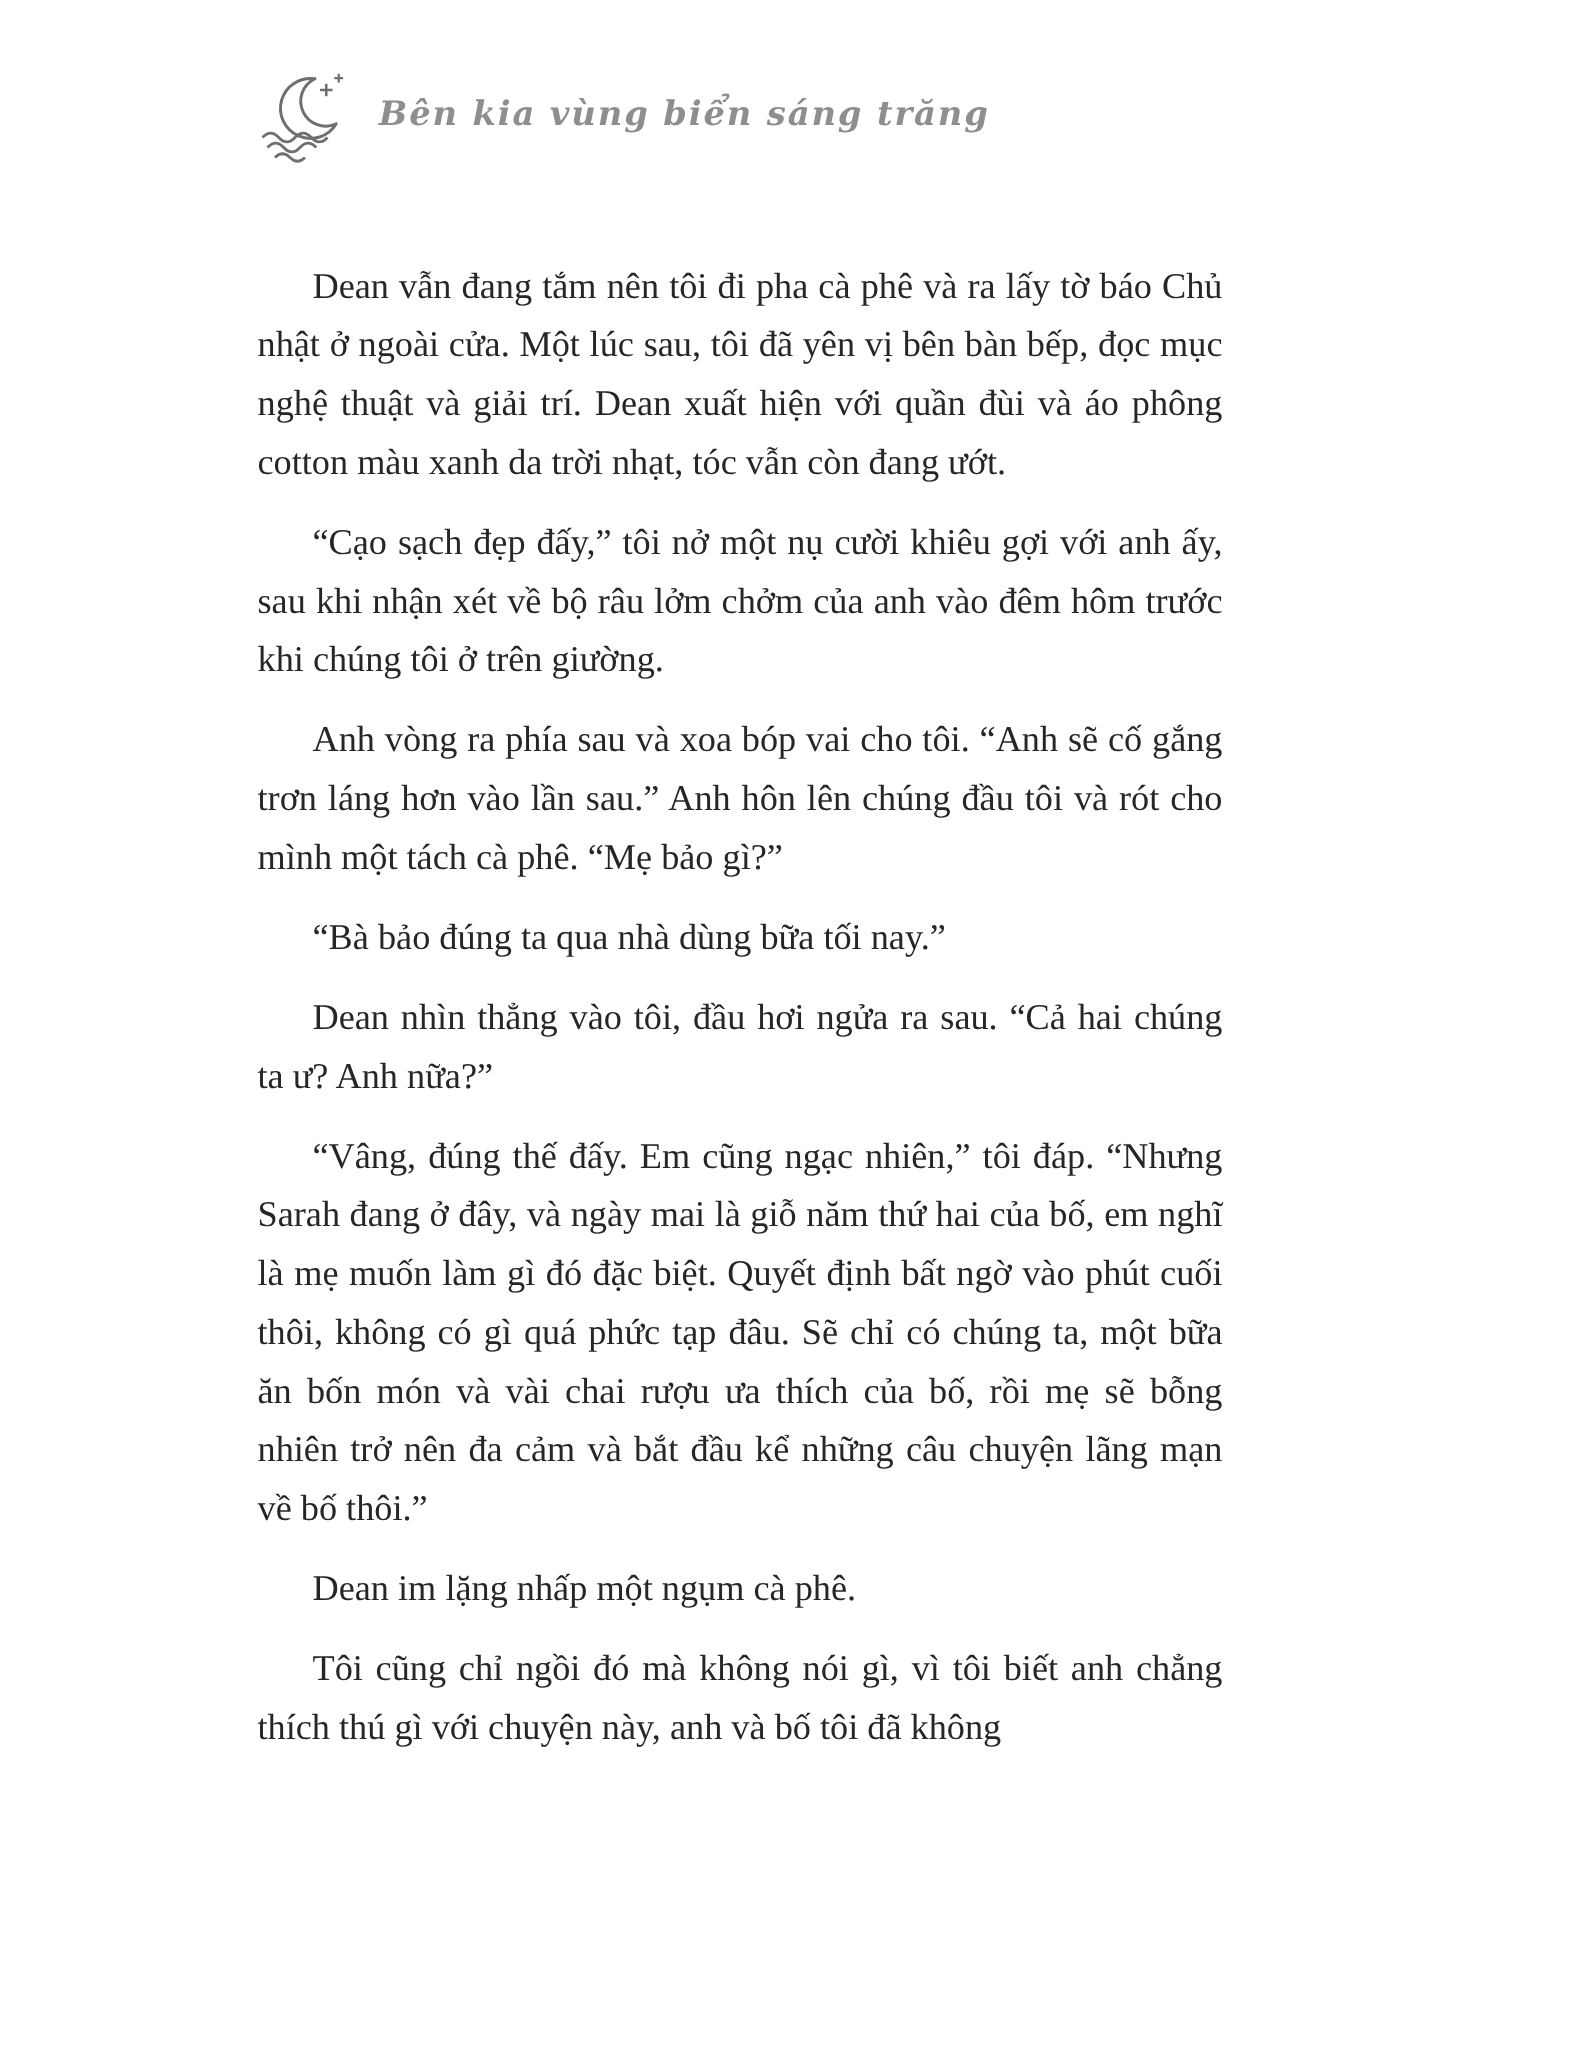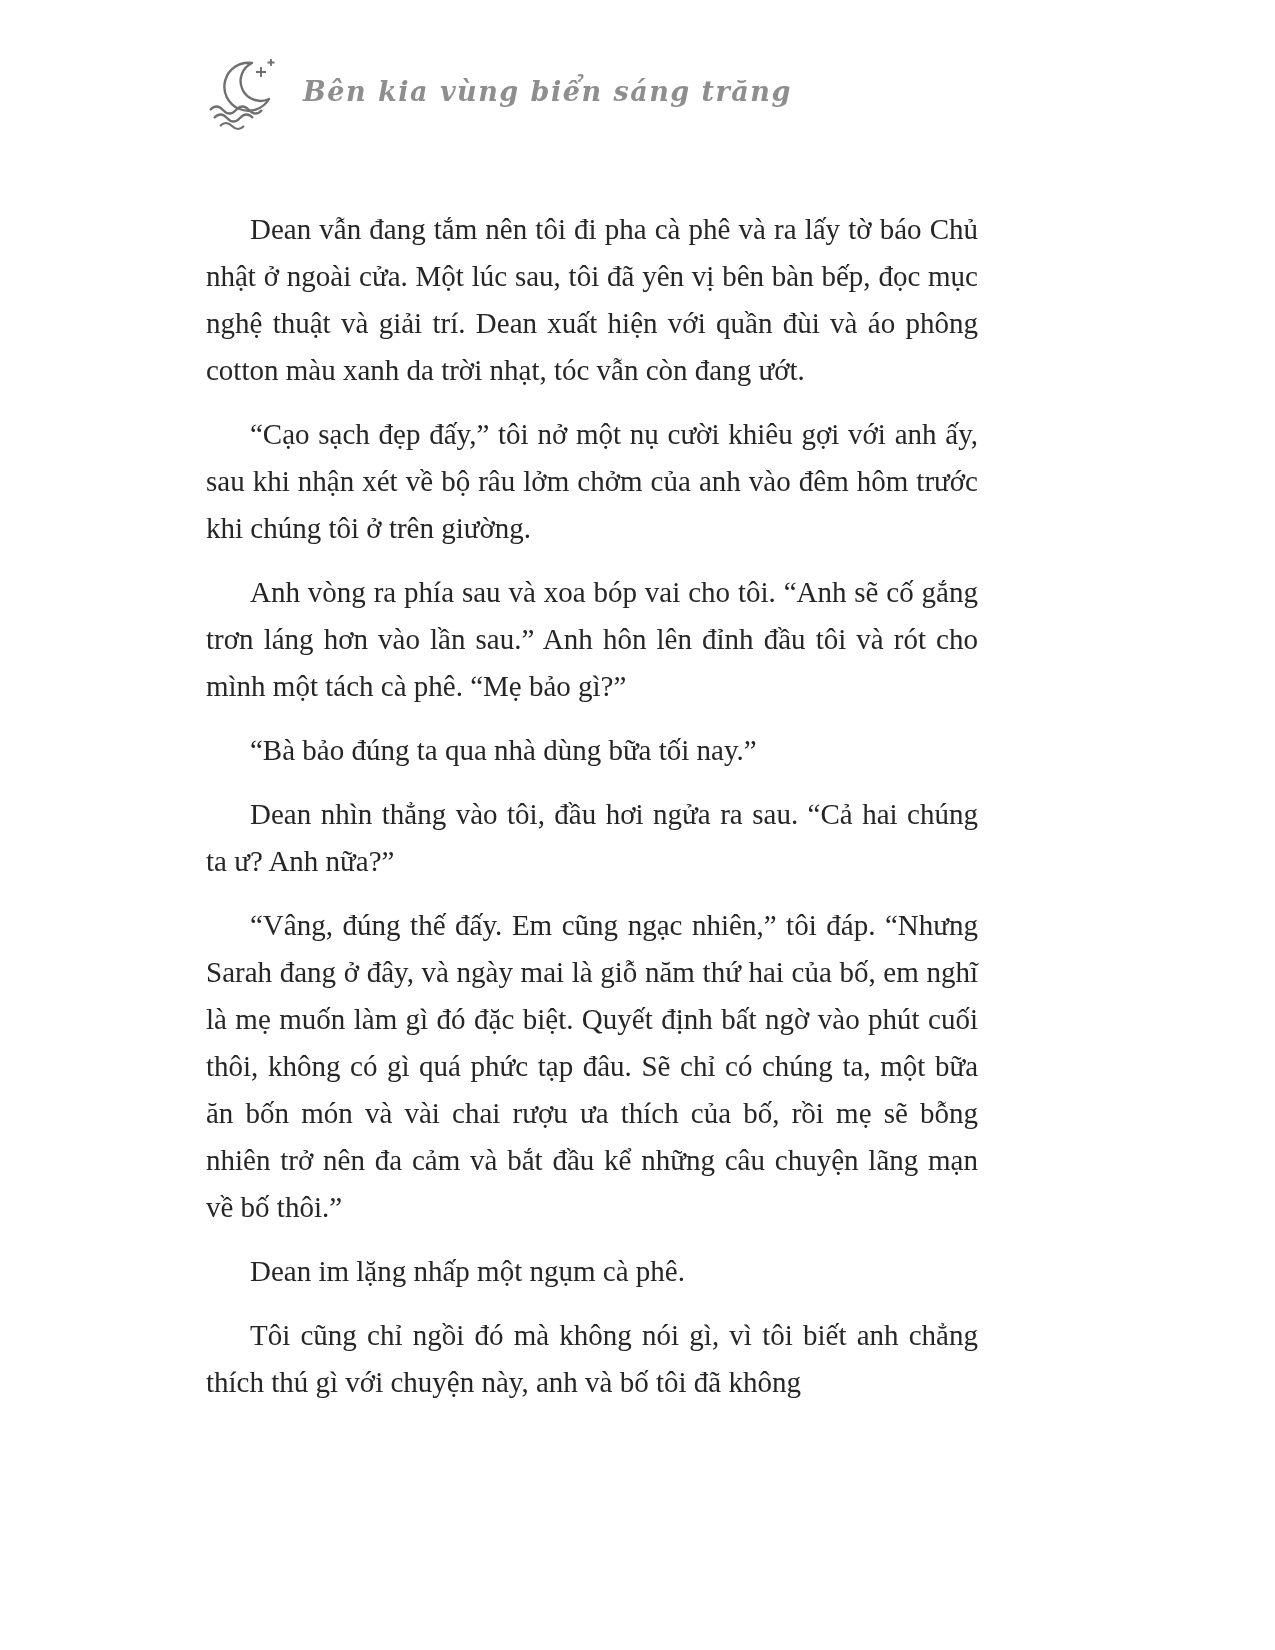--- a/index.html
+++ b/index.html
@@ -83,21 +83,21 @@
       <path d="M5 54 q6.5 -7 13 0 t13 0 t13 0 t13 0" fill="none" stroke="#6f6f6f" stroke-width="2.3"></path>
       <path d="M9 62 q6.5 -7 13 0 t13 0 t13 0" fill="none" stroke="#6f6f6f" stroke-width="2.3"></path>
       <path d="M15 70 q6 -6 12 0 t12 0" fill="none" stroke="#6f6f6f" stroke-width="2.1"></path>
     </svg>
     <div class="head-title">Bên kia vùng biển sáng trăng</div>
   </div>
 
   <div class="content">
     <p>Dean vẫn đang tắm nên tôi đi pha cà phê và ra lấy tờ báo Chủ nhật ở ngoài cửa. Một lúc sau, tôi đã yên vị bên bàn bếp, đọc mục nghệ thuật và giải trí. Dean xuất hiện với quần đùi và áo phông cotton màu xanh da trời nhạt, tóc vẫn còn đang ướt.</p>
     <p>“Cạo sạch đẹp đấy,” tôi nở một nụ cười khiêu gợi với anh ấy, sau khi nhận xét về bộ râu lởm chởm của anh vào đêm hôm trước khi chúng tôi ở trên giường.</p>
-    <p>Anh vòng ra phía sau và xoa bóp vai cho tôi. “Anh sẽ cố gắng trơn láng hơn vào lần sau.” Anh hôn lên đỉnh đầu tôi và rót cho mình một tách cà phê. “Mẹ bảo gì?”</p>
+    <p>Anh vòng ra phía sau và xoa bóp vai cho tôi. “Anh sẽ cố gắng trơn láng hơn vào lần sau.” Anh hôn lên chúng đầu tôi và rót cho mình một tách cà phê. “Mẹ bảo gì?”</p>
     <p>“Bà bảo đúng ta qua nhà dùng bữa tối nay.”</p>
     <p>Dean nhìn thẳng vào tôi, đầu hơi ngửa ra sau. “Cả hai chúng ta ư? Anh nữa?”</p>
     <p>“Vâng, đúng thế đấy. Em cũng ngạc nhiên,” tôi đáp. “Nhưng Sarah đang ở đây, và ngày mai là giỗ năm thứ hai của bố, em nghĩ là mẹ muốn làm gì đó đặc biệt. Quyết định bất ngờ vào phút cuối thôi, không có gì quá phức tạp đâu. Sẽ chỉ có chúng ta, một bữa ăn bốn món và vài chai rượu ưa thích của bố, rồi mẹ sẽ bỗng nhiên trở nên đa cảm và bắt đầu kể những câu chuyện lãng mạn về bố thôi.”</p>
     <p>Dean im lặng nhấp một ngụm cà phê.</p>
     <p>Tôi cũng chỉ ngồi đó mà không nói gì, vì tôi biết anh chẳng thích thú gì với chuyện này, anh và bố tôi đã không</p>
   </div>
 
   <div class="folio">12</div>
 
 </div>

